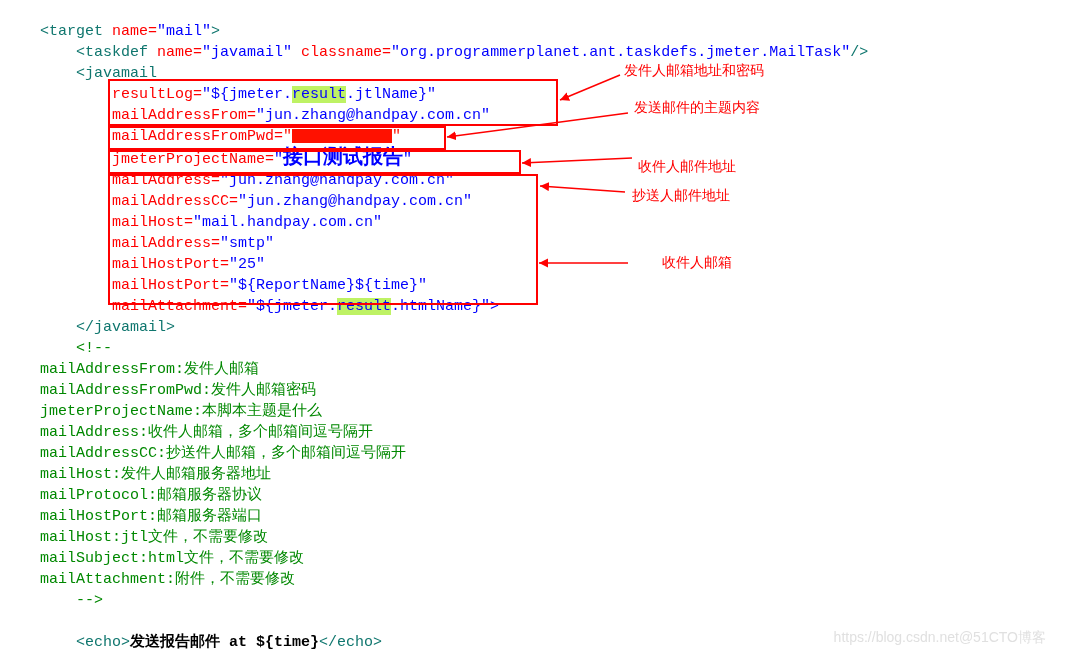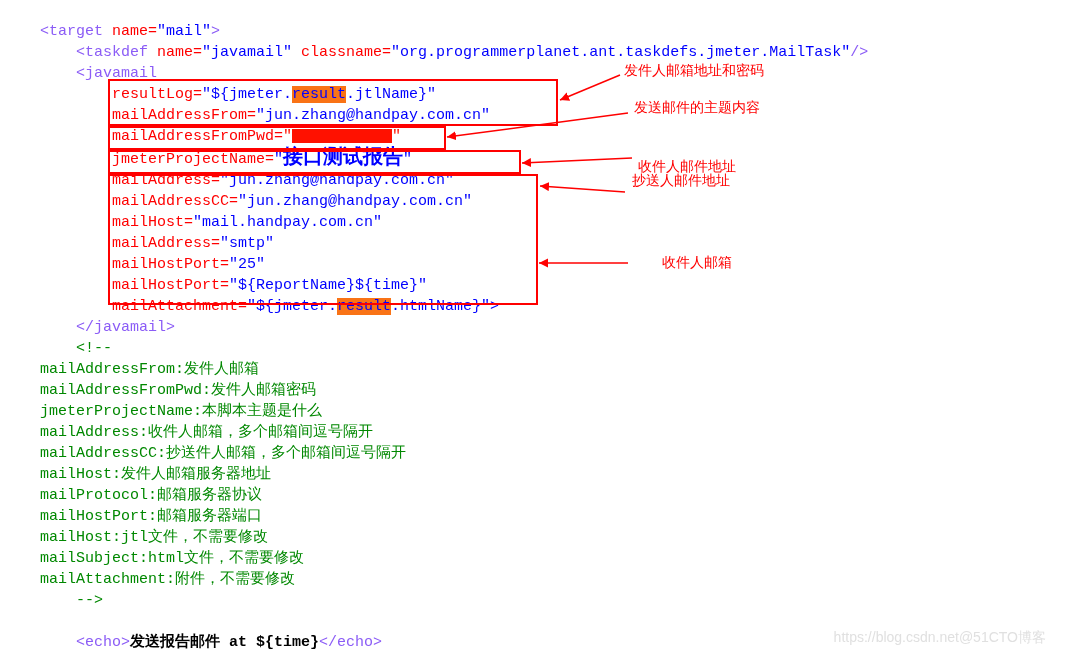--- a/index.html
+++ b/index.html
@@ -13,25 +13,25 @@
   }
   .code {
     font-family: "Courier New", Consolas, monospace;
     font-size: 15px;
     line-height: 21px;
     white-space: pre;
     position: absolute;
     left: 40px;
     top: 0;
   }
-  .tag    { color: #8b5cf6; }
+  .tag    { color: #0f766e; }
   .attr   { color: #ff0000; }
   .val    { color: #0000ff; }
   .cmt    { color: #008800; }
-  .hl     { background: #f97316; color: #0000ff; }
+  .hl     { background: #bef264; color: #0000ff; }
   .annot {
     position: absolute;
     color: #ff0000;
     font-family: "Microsoft YaHei", SimSun, sans-serif;
     font-size: 14px;
     text-align: center;
   }
   .box {
     position: absolute;
     border: 2px solid #ff0000;
@@ -105,16 +105,16 @@
   <line x1="620" y1="75" x2="560" y2="100" stroke="#ff0000" stroke-width="1.5" marker-end="url(#ah)"></line>
   <line x1="628" y1="113" x2="447" y2="137" stroke="#ff0000" stroke-width="1.5" marker-end="url(#ah)"></line>
   <line x1="632" y1="158" x2="522" y2="163" stroke="#ff0000" stroke-width="1.5" marker-end="url(#ah)"></line>
   <line x1="625" y1="192" x2="540" y2="186" stroke="#ff0000" stroke-width="1.5" marker-end="url(#ah)"></line>
   <line x1="628" y1="263" x2="539" y2="263" stroke="#ff0000" stroke-width="1.5" marker-end="url(#ah)"></line>
 </svg>
 
 <div class="annot" style="left:624px; top:62px">发件人邮箱地址和密码</div>
 <div class="annot" style="left:634px; top:99px">发送邮件的主题内容</div>
 <div class="annot" style="left:638px; top:158px">收件人邮件地址</div>
-<div class="annot" style="left:632px; top:172px">抄送人邮件地址</div>
+<div class="annot" style="left:632px; top:187px">抄送人邮件地址</div>
 <div class="annot" style="left:662px; top:254px">收件人邮箱</div>
 
 <div class="watermark">https://blog.csdn.net@51CTO博客</div>
 
 </body></html>

